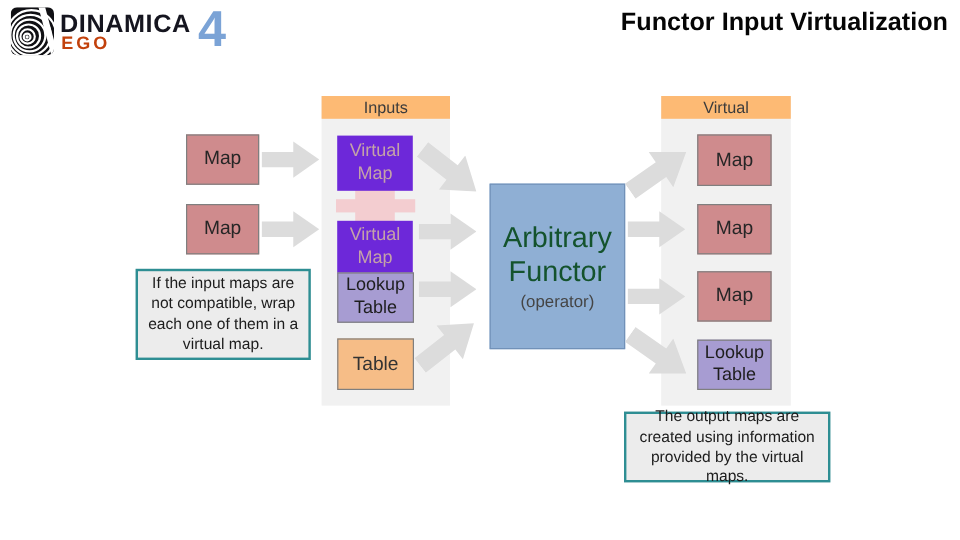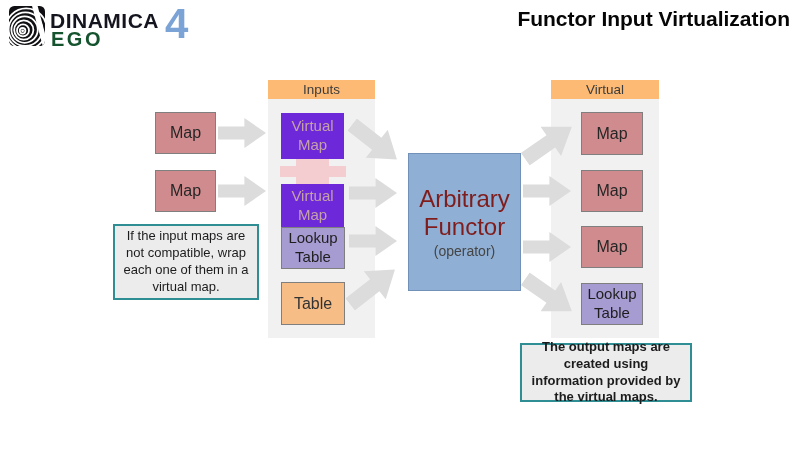--- a/index.html
+++ b/index.html
@@ -4,22 +4,22 @@
 <style>
   html,body{margin:0;padding:0;background:#ffffff;}
   .slide{
     position:relative;width:800px;height:450px;background:#ffffff;overflow:hidden;
     font-family:"Liberation Sans",sans-serif;
   }
   
   .logo-mark{position:absolute;left:9px;top:6px;width:36px;height:40px;}
   .brand-name{position:absolute;left:50px;top:9px;font-size:21px;font-weight:800;
     color:#15151f;letter-spacing:.5px;text-align:right;}
-  .brand-sub{position:absolute;left:51px;top:28px;font-size:20px;font-weight:800;
-    color:#14532d;letter-spacing:2.5px;}
+  .brand-sub{position:absolute;left:51px;top:28px;font-size:15px;font-weight:800;
+    color:#c2410c;letter-spacing:2.5px;}
   .brand-version{position:absolute;left:165px;top:0px;font-size:42px;font-weight:700;color:#7ba3d6;}
   .slide-title{position:absolute;right:10px;top:7px;font-size:21px;font-weight:700;color:#050505;}
   
   .column{position:absolute;top:80px;width:107px;height:258px;background:#f1f1f1;}
   .column.inputs{left:268px;}
   .column.outputs{left:551px;width:108px;}
   .column-header{height:19px;background:#fdba74;text-align:center;line-height:19px;
     font-size:13.5px;color:#3c3c3c;}
   
   .box{position:absolute;display:flex;align-items:center;justify-content:center;
@@ -41,21 +41,21 @@
   .pos-table-in{left:281px;top:282px;width:64px;height:43px;}
   
   .pos-out-map-1{left:581px;top:112px;width:62px;height:43px;}
   .pos-out-map-2{left:581px;top:170px;width:62px;height:42px;}
   .pos-out-map-3{left:581px;top:226px;width:62px;height:42px;}
   .pos-out-lookup{left:581px;top:283px;width:62px;height:42px;}
   
   .functor{position:absolute;left:408px;top:153px;width:113px;height:138px;
     background:#8fafd4;border:1.5px solid #7191b8;box-sizing:border-box;
     display:flex;flex-direction:column;align-items:center;justify-content:center;}
-  .functor .big{font-size:24px;color:#7f1d1d;line-height:1.18;}
+  .functor .big{font-size:24px;color:#14532d;line-height:1.18;}
   .functor .small{font-size:14px;color:#454545;margin-top:2px;}
   
   .arrow{position:absolute;background:#dcdcdc;
     clip-path:polygon(0 30%,55% 30%,55% 3%,100% 50%,55% 97%,55% 70%,0 70%);
     filter:drop-shadow(0 0 1px #c2c2c2);}
   .a-h{width:48px;height:32px;}
   .a-d{width:57px;height:38px;}
   .pos-a-src-1{left:218px;top:117px;}
   .pos-a-src-2{left:218px;top:175px;}
   .pos-a-in-1{left:346px;top:123px;transform:rotate(38deg);}
@@ -64,21 +64,21 @@
   .pos-a-in-4{left:344px;top:268px;transform:rotate(-38deg);}
   .pos-a-out-1{left:520px;top:124px;transform:rotate(-35deg);}
   .pos-a-out-2{left:523px;top:175px;}
   .pos-a-out-3{left:523px;top:231px;}
   .pos-a-out-4{left:520px;top:276px;transform:rotate(35deg);}
   
   .note{position:absolute;box-sizing:border-box;display:flex;align-items:center;
     justify-content:center;text-align:center;padding:4px 8px;line-height:1.3;}
   .note-teal{background:#ececec;border:2px solid #2e8e93;color:#1c1c1c;}
   .pos-note-input{left:113px;top:224px;width:146px;height:76px;font-size:13px;}
-  .pos-note-output{left:520px;top:343px;width:172px;height:59px;font-size:13px;font-weight:bold;}
+  .pos-note-output{left:520px;top:343px;width:172px;height:59px;font-size:13px;}
   .note-gray{left:113px;top:346px;width:307px;height:62px;background:#c9c9c9;
     border:1px solid #9b9b9b;color:#2e2e2e;font-size:15px;}
 </style>
 </head>
 <body>
 
 <div class="slide">
 
   <svg class="logo-mark" viewBox="0 0 90 100">
     <defs>

